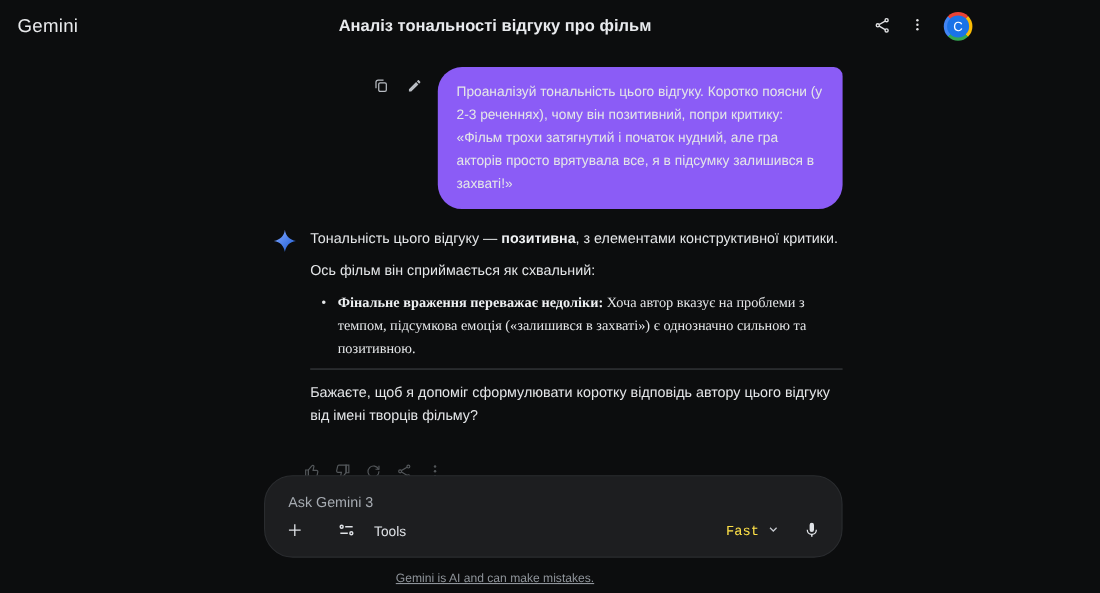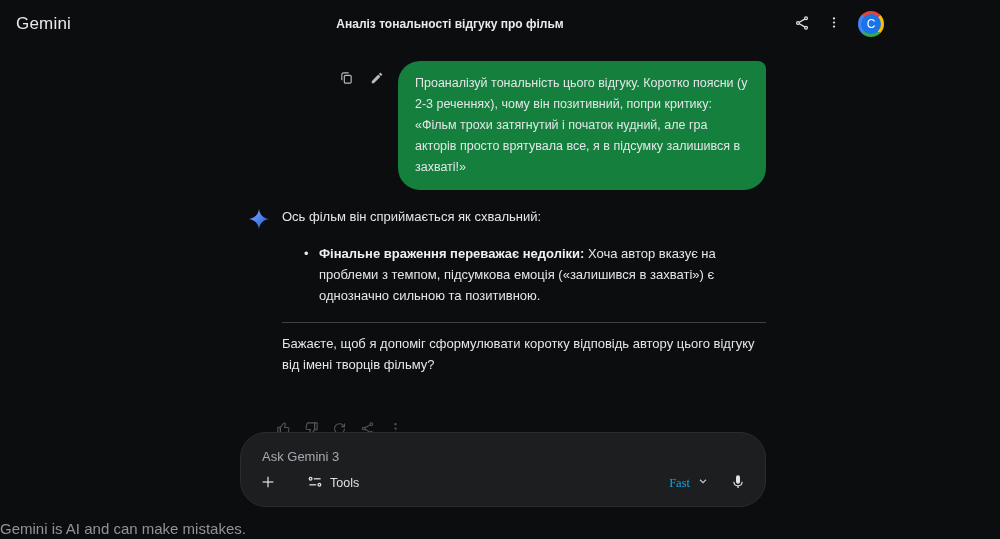--- a/index.html
+++ b/index.html
@@ -10,83 +10,83 @@
     color:#e4e6e8;
   }
   
   .topbar {
     position:absolute; top:0; left:0; right:0; height:48px;
     display:flex; align-items:center; padding:0 16px;
   }
   .logo { font-size:17px; font-weight:500; color:#e8e9eb; letter-spacing:.2px; cursor:pointer; }
   .chat-title {
     position:absolute; left:50%; top:50%; transform:translate(-50%,-50%);
-    font-size:12px; font-weight:700; color:#e8eaed; white-space:nowrap;
+    font-size:15px; font-weight:700; color:#e8eaed; white-space:nowrap;
   }
   .topbar-right { margin-left:auto; display:flex; align-items:center; gap:17px; }
   .icon-btn { background:none; border:none; padding:0; cursor:pointer; display:flex; align-items:center; justify-content:center; }
   .avatar {
     width:26px; height:26px; border-radius:50%; cursor:pointer;
     background:conic-gradient(from -45deg,#ea4335 0deg 90deg,#fbbc04 90deg 180deg,#34a853 180deg 270deg,#4285f4 270deg 360deg);
     display:flex; align-items:center; justify-content:center;
   }
   .avatar-inner {
     width:20px; height:20px; border-radius:50%; background:#1a73e8;
     color:#fff; font-size:12px; font-weight:500;
     display:flex; align-items:center; justify-content:center;
   }
   
   .chat { position:absolute; left:240px; top:48px; width:526px; }
   .user-turn { display:flex; justify-content:flex-end; align-items:flex-start; margin-top:13px; }
   .msg-tools { display:flex; gap:16px; margin-top:9px; margin-right:14px; }
   .bubble {
-    max-width:368px; background:#15803d; color:#e4e6e8;
+    max-width:368px; background:#8b5cf6; color:#e4e6e8;
     border-radius:22px 8px 22px 22px; padding:12px 17px;
     font-size:12.5px; line-height:21px;
   }
   .model-turn { display:flex; gap:12px; margin-top:16px; padding-left:8px; }
   .sparkle { flex:0 0 22px; margin-top:2px; }
   .model-content { flex:1; font-size:13px; line-height:21px; color:#e4e6e8; }
   .model-content p { margin:0 0 8px 0; }
   .model-content strong { font-weight:700; color:#eef0f2; }
-  ul.resp-list { list-style:none; margin:16px; padding:0; }
+  ul.resp-list { list-style:none; margin:4px; padding:0;font-family:Liberation Serif, serif; }
   ul.resp-list li { position:relative; padding-left:21px; margin-bottom:6px; }
   ul.resp-list li::before { content:"•"; position:absolute; left:6px; top:0; color:#e4e6e8; }
   hr.divider { border:none; border-top:1px solid #3e4144; margin:8px 0 10px 0; }
   .closing { margin:0; }
   
   .actions-peek { position:absolute; left:276px; top:421px; display:flex; gap:13px; z-index:1; opacity:.5; }
   
   .input-bar {
     position:absolute; left:240px; top:432px; width:526px; height:75px;
     background:#1d1e20; border:1px solid #2a2c2f; border-radius:26px; z-index:2;
   }
   .prompt-input {
     position:absolute; left:21px; top:12px; right:21px; height:22px;
     background:transparent; border:none; outline:none;
     color:#d946ef; font-size:13px; font-family:"Liberation Sans", sans-serif;
   }
   .prompt-input::placeholder { color:#a6abb1; opacity:1; }
   .input-row { position:absolute; left:12px; right:12px; bottom:8px; display:flex; align-items:center; }
   .round-btn { width:30px; height:30px; border-radius:50%; background:none; border:none; cursor:pointer; display:flex; align-items:center; justify-content:center; }
   .tools-btn {
-    display:flex; align-items:center; gap:7px; background:none; border:none; cursor:pointer;
+    display:flex; align-items:center; gap:17px; background:none; border:none; cursor:pointer;
     color:#dde0e4; font-size:12.5px; font-family:"Liberation Sans", sans-serif;
     padding:5px 10px; margin-left:14px; border-radius:15px;
   }
   .spacer { flex:1; }
   .model-select {
     display:flex; align-items:center; gap:7px; background:none; border:none; cursor:pointer;
-    color:#0ea5e9; font-size:12.5px; font-family:Liberation Serif, serif; padding:5px 6px;margin-left:48px;
+    color:#fde047; font-size:12.5px; font-family:Liberation Mono, monospace; padding:5px 6px;margin-left:48px;
   }
   .mic { margin-left:8px; }
   
   .footer {
-    position:absolute; left:0; right:0; top:520px; text-align:left;
-    font-size:15px; color:#8f949a;
+    position:absolute; left:0; right:0; top:520px; text-align:center;
+    font-size:11px; color:#8f949a;text-decoration:underline;
   }
 </style>
 </head>
 <body>
 
 <div class="app">
 
   <header class="topbar">
     <div class="logo">Gemini</div>
     <div class="chat-title">Аналіз тональності відгуку про фільм</div>
@@ -149,20 +149,21 @@
             <linearGradient id="sg" x1="0" y1="0" x2="1" y2="1">
               <stop offset="0" stop-color="#8bacff"></stop>
               <stop offset="0.5" stop-color="#4e82ee"></stop>
               <stop offset="1" stop-color="#1a56c6"></stop>
             </linearGradient>
           </defs>
           <path d="M12 1c.8 6 4.6 10.2 11 11-6.4.8-10.2 5-11 11-.8-6-4.6-10.2-11-11 6.4-.8 10.2-5 11-11z" fill="url(#sg)"></path>
         </svg>
       </div>
       <div class="model-content">
+        <p><span>Тональність цього відгуку — </span><strong>позитивна</strong><span>, з елементами конструктивної критики.</span></p>
         <p>Ось фільм він сприймається як схвальний:</p>
         <ul class="resp-list">
           <li><strong>Фінальне враження переважає недоліки:</strong><span> Хоча автор вказує на проблеми з темпом, підсумкова емоція («залишився в захваті») є однозначно сильною та позитивною.</span></li>
         </ul>
         <hr class="divider">
         <p class="closing">Бажаєте, щоб я допоміг сформулювати коротку відповідь автору цього відгуку від імені творців фільму?</p>
       </div>
     </div>
   </main>
 

